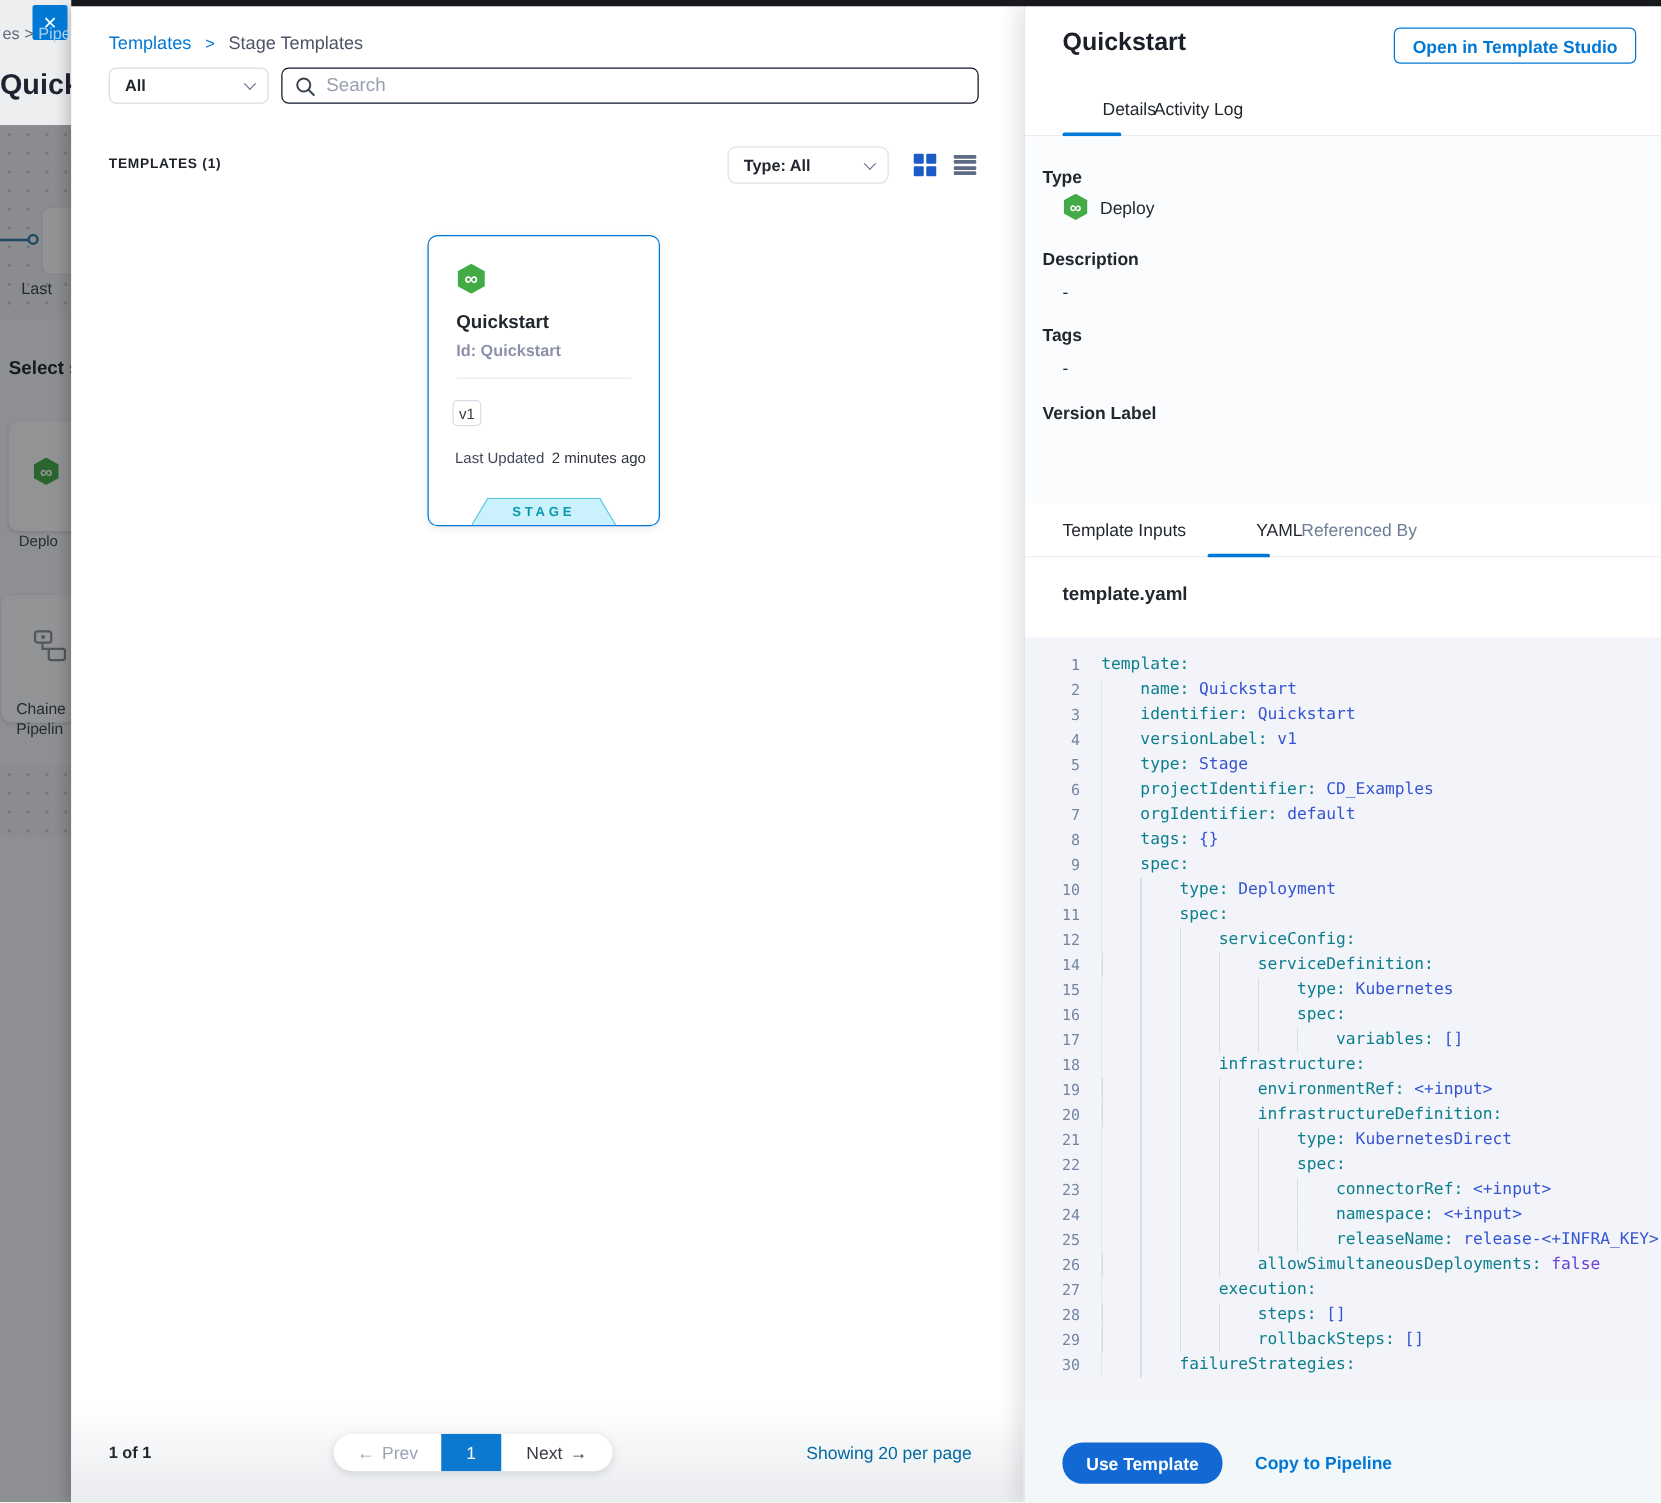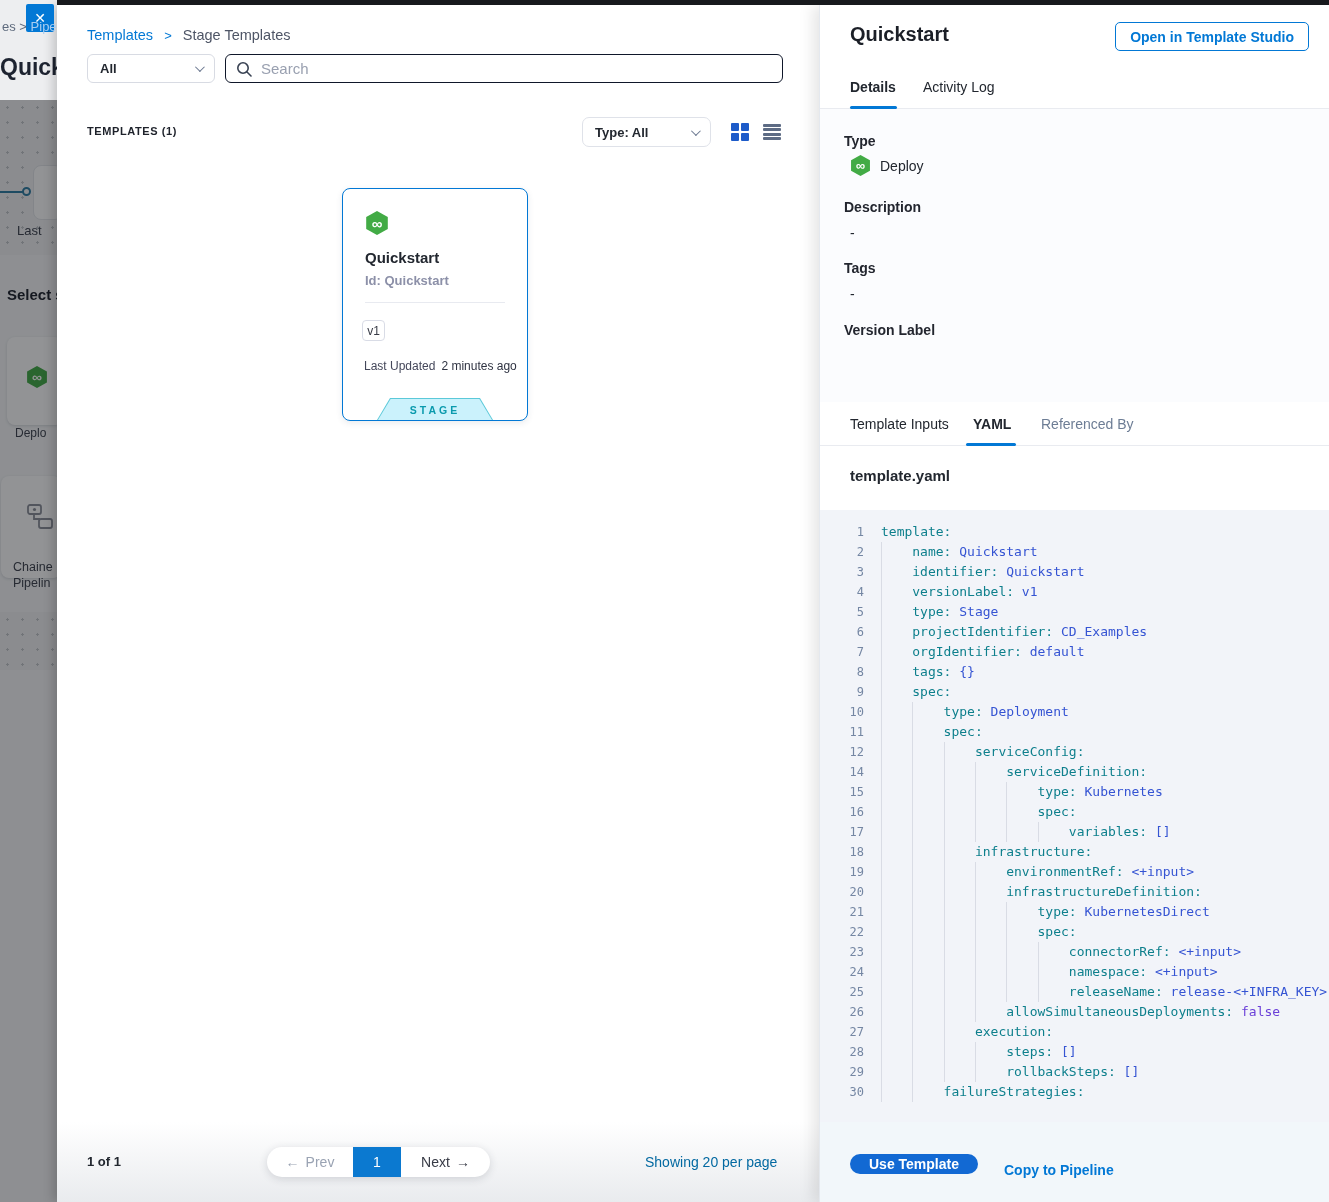--- a/index.html
+++ b/index.html
@@ -96,25 +96,25 @@
   
   #right-panel{position:absolute;left:819px;top:5px;width:510px;height:1197px;background:#fff;z-index:18;
     border-left:1px solid #e4e8ee;box-shadow:-6px 0 14px rgba(0,0,0,.10);}
   #panel-title{position:absolute;left:30px;top:18px;font-size:20px;font-weight:bold;color:#1b1f27;}
   #studio-btn{position:absolute;right:20px;top:17px;height:29px;padding:0 14px;border:1.5px solid var(--accent);border-radius:5px;
     background:#fff;color:var(--accent);font-size:14px;font-weight:bold;cursor:pointer;font-family:inherit;}
   .tab-row{position:absolute;left:0;right:0;border-bottom:1px solid #e9ebf0;}
   #tabs-main{top:61px;height:43px;}
   #tabs-sub{top:397px;height:44px;}
   .tab{position:absolute;top:0;height:100%;display:flex;align-items:center;font-size:14px;cursor:pointer;background:transparent;border:none;font-family:inherit;color:#22272f;}
-  .tab.active{font-weight:bold;}
+  .tab.active{font-weight:normal;margin-left:32px;}
   .tab.muted{color:#6d7d95;}
   .tab-underline{position:absolute;bottom:-1px;height:3px;background:var(--accent);border-radius:2px;}
   #details-section{position:absolute;left:0;right:0;top:104px;height:293px;background:#fbfcfe;}
-  .dt-label{position:absolute;left:24px;font-size:14px;font-weight:bold;color:#23262f;}
+  .dt-label{position:absolute;left:14px;font-size:14px;font-weight:bold;color:#23262f;}
   .dt-value{position:absolute;left:30px;font-size:14px;color:#22272f;}
   #deploy-row{position:absolute;left:30px;top:46px;display:flex;align-items:center;gap:9px;}
   #deploy-hex{width:21px;height:21px;font-size:13px;}
   #deploy-text{font-size:14px;color:#22272f;}
   #version-select{left:30px;top:238px;width:298px;height:30px;padding:0 12px;border-radius:5px;border-color:#d9dbe6;}
   #version-select .sel-label{font-size:13px;font-weight:600;color:#22272f;flex:1;}
   #file-row{position:absolute;left:0;right:0;top:441px;height:64px;background:#fff;}
   #file-name{position:absolute;left:30px;top:21px;font-size:15px;font-weight:bold;color:#22272f;}
 
   
@@ -124,21 +124,21 @@
   .code-line .ln{flex:0 0 30px;width:30px;text-align:right;color:#7486a3;font-size:12px;margin-right:17px;}
   .code-line .lc{flex:1;overflow:hidden;}
   .yg{display:inline-block;height:20px;vertical-align:top;
     background:repeating-linear-gradient(to right,#d9dce5 0 1px,transparent 1px 4ch);}
   .yk{color:var(--code-key);}
   .yv{color:var(--code-value);}
   .yb{color:var(--code-bool);}
 
   
   #panel-footer{position:absolute;left:0;right:0;top:1117px;bottom:0;background:#f2f7fa;}
-  #use-template-btn{position:absolute;left:30px;top:32px;width:128px;height:20px;background:var(--accent-dark);
+  #use-template-btn{position:absolute;left:30px;top:32px;width:128px;height:33px;background:var(--accent-dark);
     border:none;border-radius:16px;color:#fff;font-size:14px;font-weight:bold;cursor:pointer;font-family:inherit;}
   #copy-pipeline-link{position:absolute;left:184px;top:40px;font-size:14px;font-weight:bold;color:var(--accent);cursor:pointer;background:none;border:none;font-family:inherit;}
 </style>
 </head>
 <body>
 
 <div id="app">
 
   <div id="backdrop">
     <div class="bd-topzone"></div>

